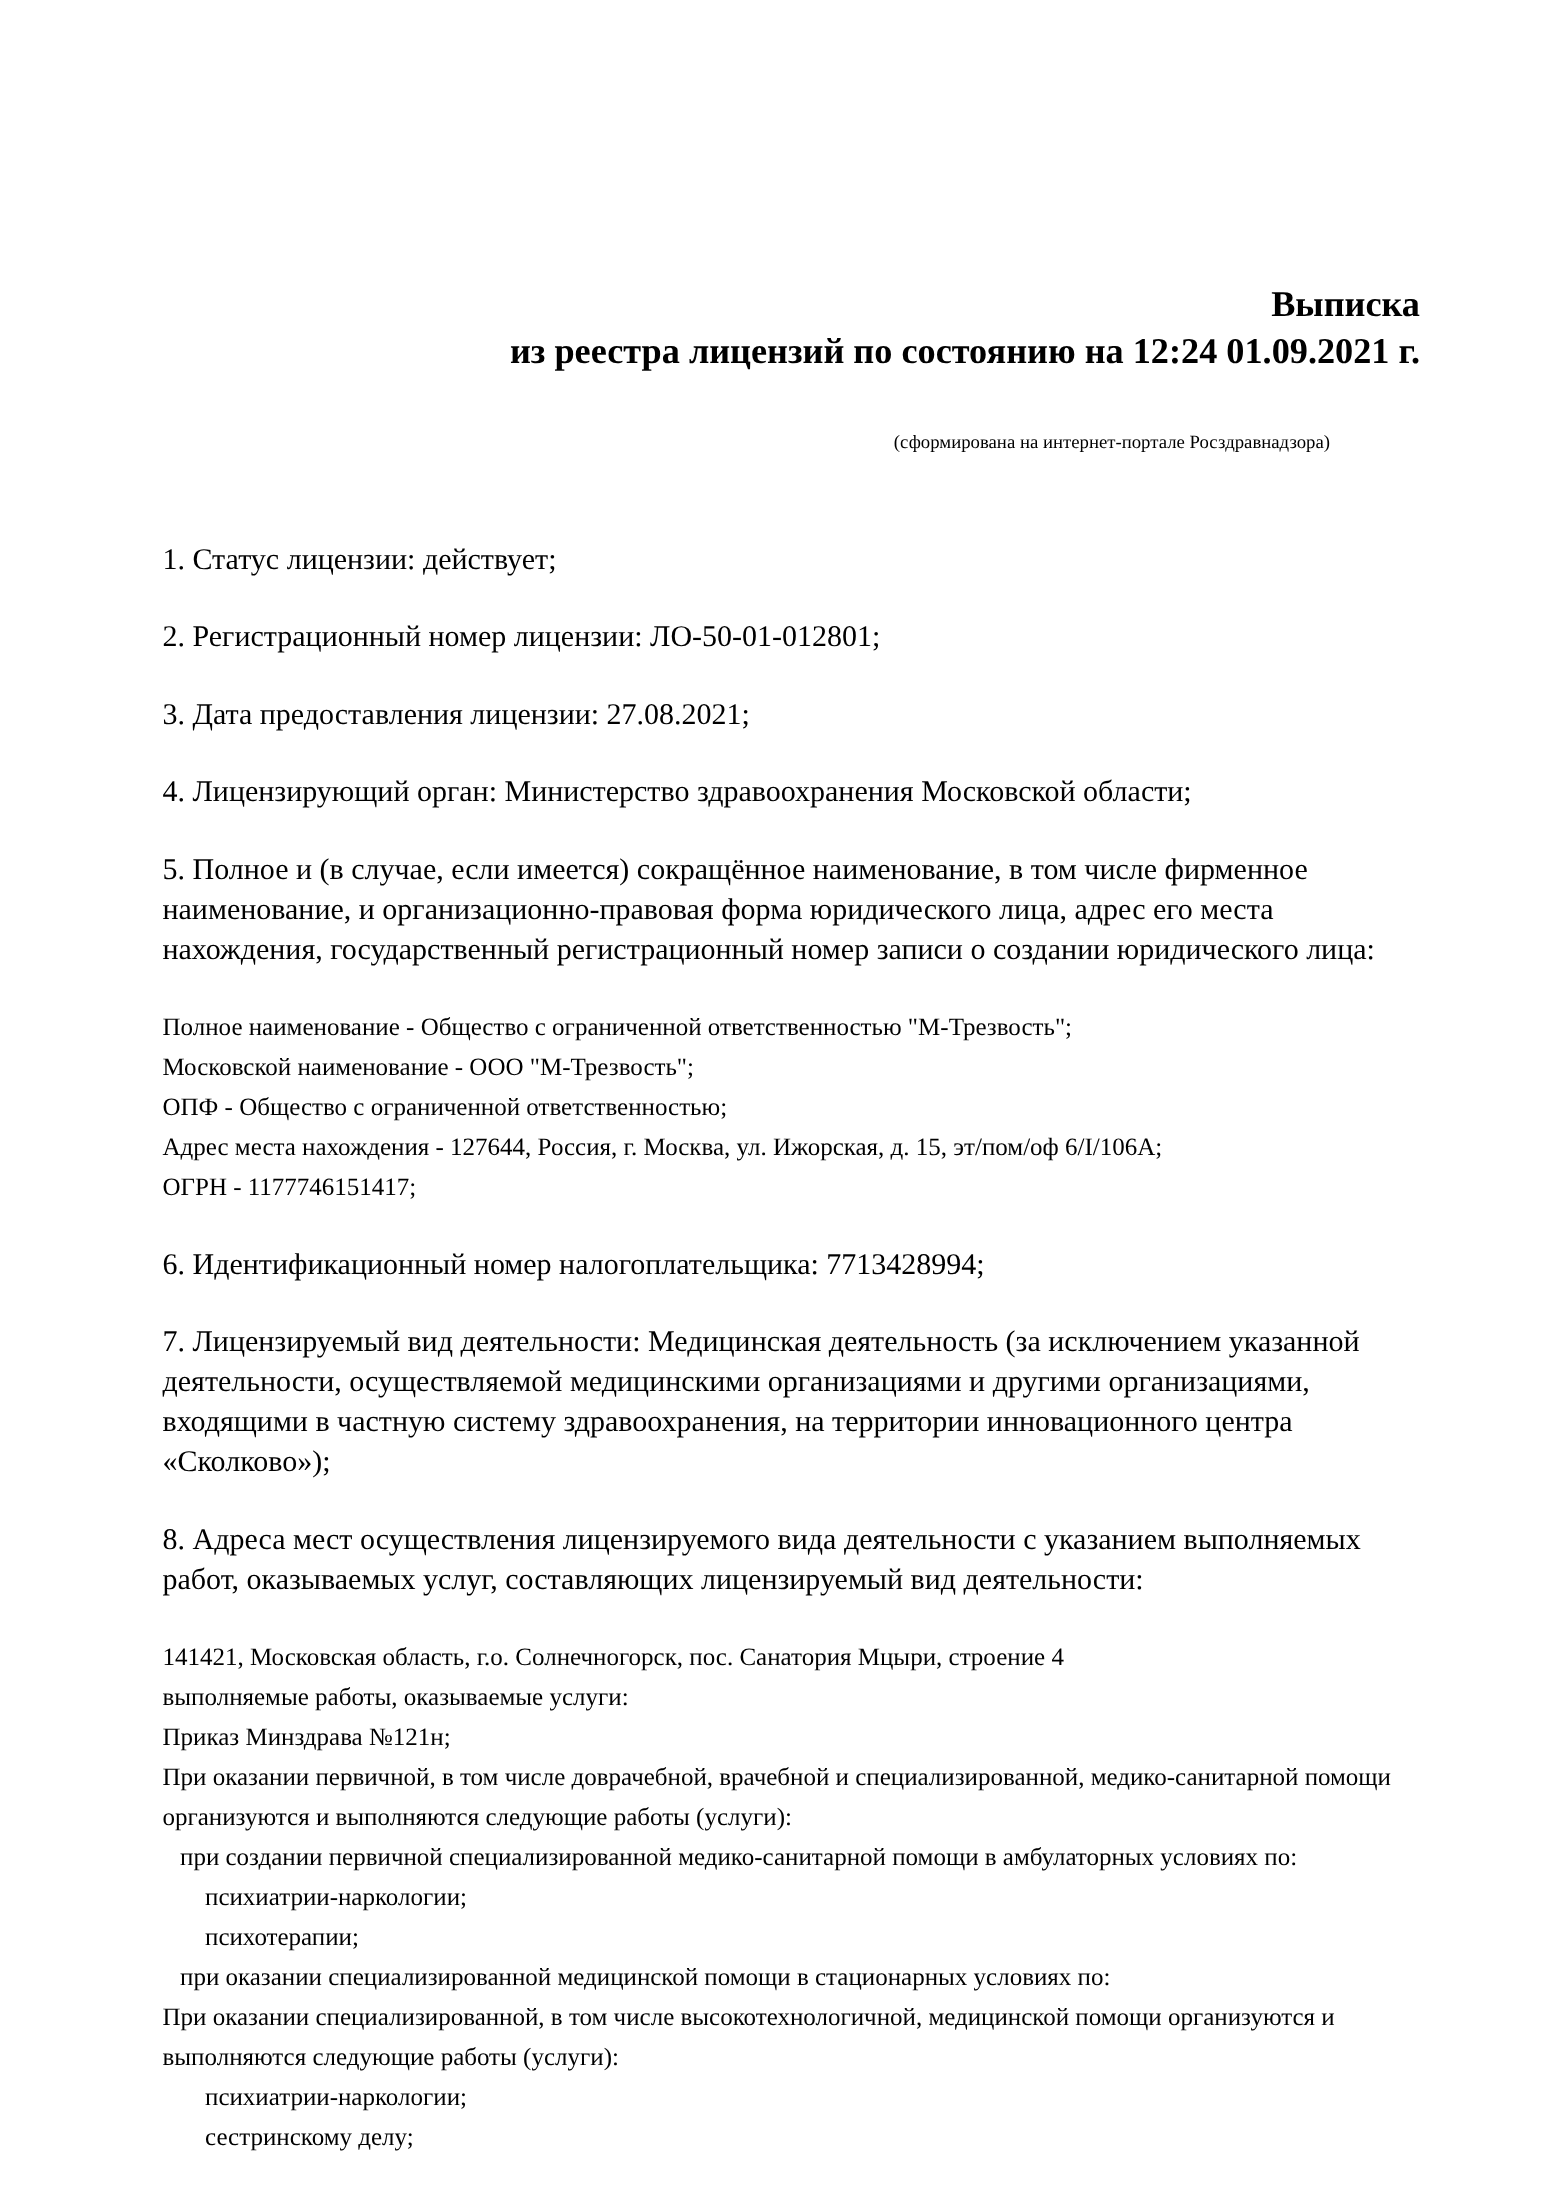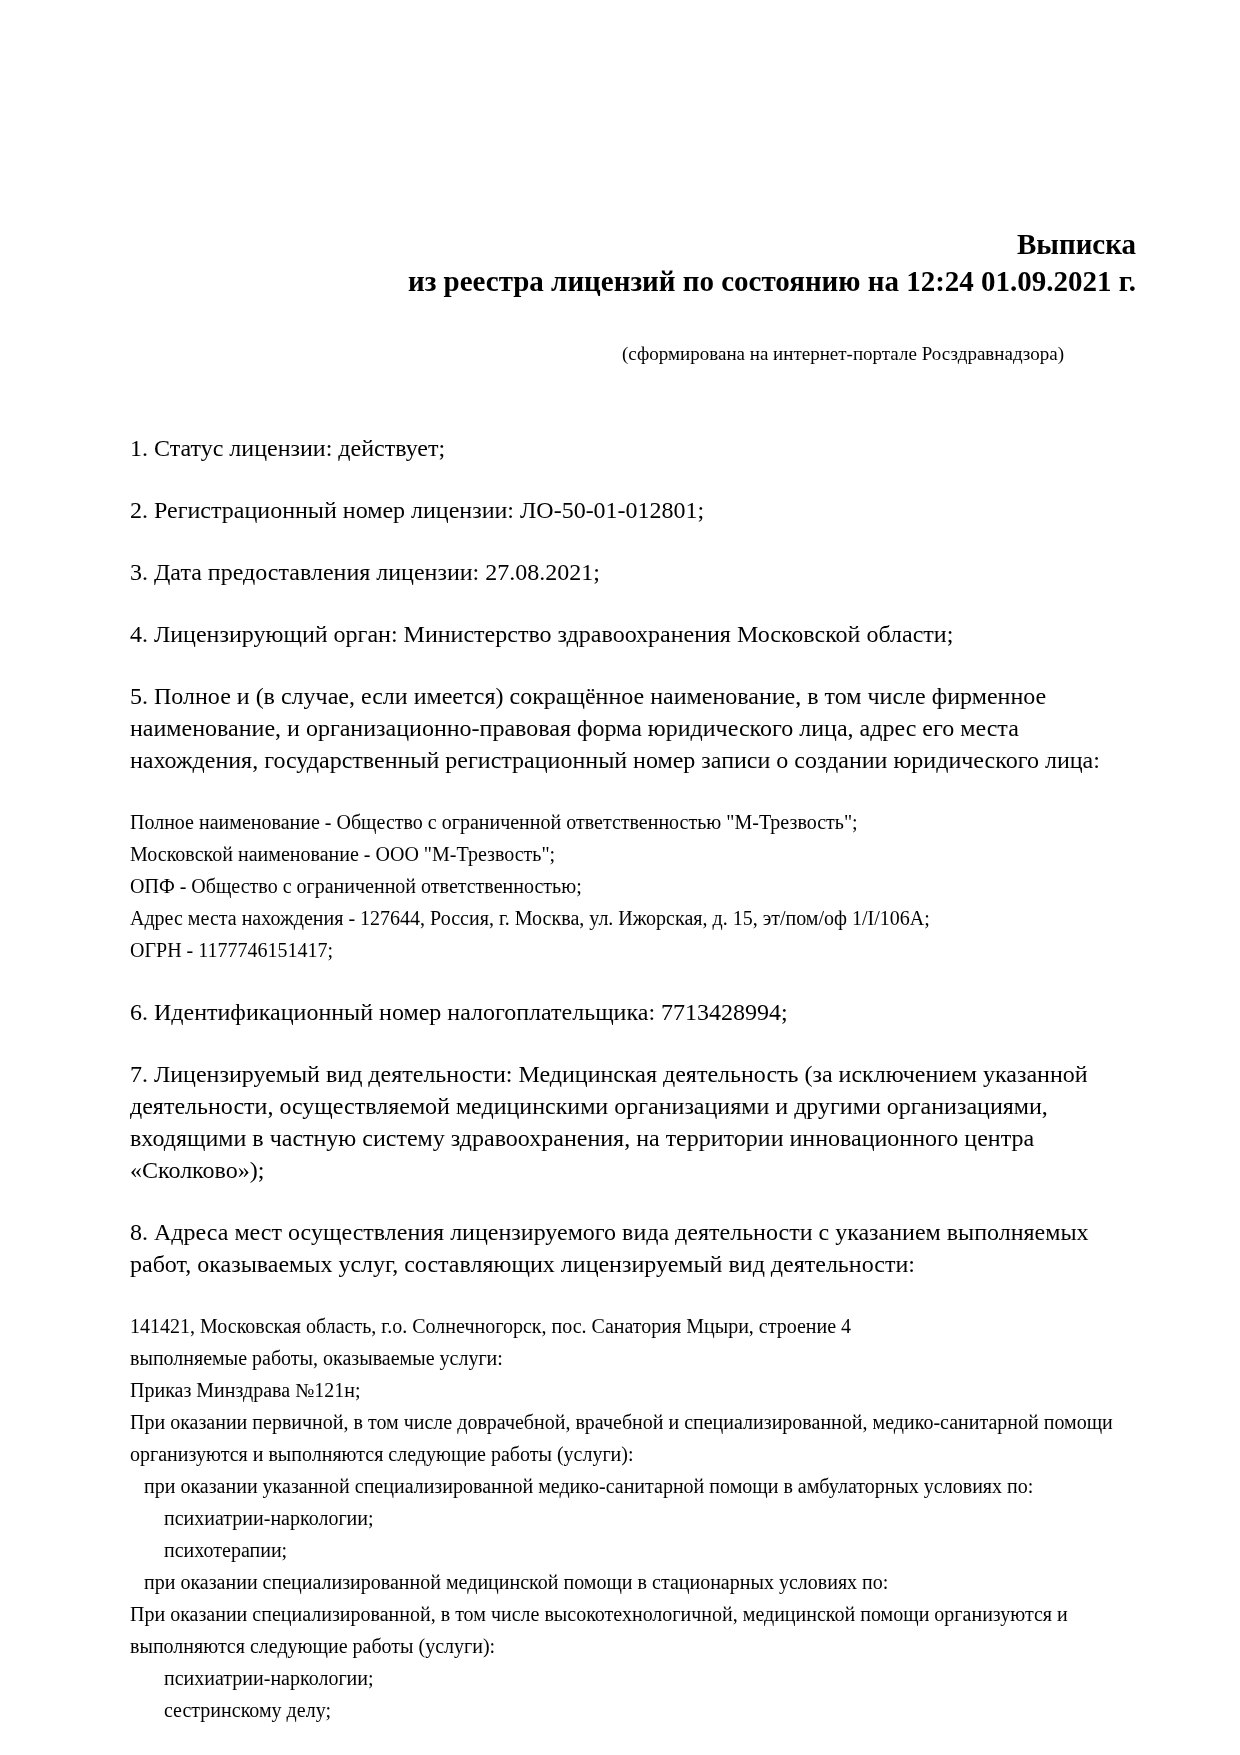--- a/index.html
+++ b/index.html
@@ -20,21 +20,21 @@
     overflow: hidden;
   }
   .doc-title {
     text-align: right;
     font-weight: 700;
     font-size: 29px;
     line-height: 37px;
   }
   .doc-note {
     text-align: right;
-    font-size: 19px;
+    font-size: 15px;
     line-height: 24px;
     padding-right: 72px;
     margin-top: 42px;
     margin-bottom: 66px;
   }
   .para {
     font-size: 24px;
     line-height: 32px;
     margin: 0 0 30px 0;
   }
@@ -63,36 +63,36 @@
   <div class="para">3. Дата предоставления лицензии: 27.08.2021;</div>
 
   <div class="para">4. Лицензирующий орган: Министерство здравоохранения Московской области;</div>
 
   <div class="para">5. Полное и (в случае, если имеется) сокращённое наименование, в том числе фирменное наименование, и организационно-правовая форма юридического лица, адрес его места нахождения, государственный регистрационный номер записи о создании юридического лица:</div>
 
   <div class="para">
     <div class="line">Полное наименование - Общество с ограниченной ответственностью "М-Трезвость";</div>
     <div class="line">Московской наименование - ООО "М-Трезвость";</div>
     <div class="line">ОПФ - Общество с ограниченной ответственностью;</div>
-    <div class="line">Адрес места нахождения - 127644, Россия, г. Москва, ул. Ижорская, д. 15, эт/пом/оф 1/I/106А;</div>
+    <div class="line">Адрес места нахождения - 127644, Россия, г. Москва, ул. Ижорская, д. 15, эт/пом/оф 6/I/106А;</div>
     <div class="line">ОГРН - 1177746151417;</div>
   </div>
 
   <div class="para">6. Идентификационный номер налогоплательщика: 7713428994;</div>
 
   <div class="para">7. Лицензируемый вид деятельности: Медицинская деятельность (за исключением указанной деятельности, осуществляемой медицинскими организациями и другими организациями, входящими в частную систему здравоохранения, на территории инновационного центра «Сколково»);</div>
 
   <div class="para">8. Адреса мест осуществления лицензируемого вида деятельности с указанием выполняемых работ, оказываемых услуг, составляющих лицензируемый вид деятельности:</div>
 
   <div class="para">
     <div class="line">141421, Московская область, г.о. Солнечногорск, пос. Санатория Мцыри, строение 4</div>
     <div class="line">выполняемые работы, оказываемые услуги:</div>
     <div class="line">Приказ Минздрава №121н;</div>
     <div class="line">При оказании первичной, в том числе доврачебной, врачебной и специализированной, медико-санитарной помощи организуются и выполняются следующие работы (услуги):</div>
-    <div class="line ind-first">при оказании указанной специализированной медико-санитарной помощи в амбулаторных условиях по:</div>
+    <div class="line ind-first">при создании первичной специализированной медико-санитарной помощи в амбулаторных условиях по:</div>
     <div class="line ind">психиатрии-наркологии;</div>
     <div class="line ind">психотерапии;</div>
     <div class="line ind-first">при оказании специализированной медицинской помощи в стационарных условиях по:</div>
     <div class="line">При оказании специализированной, в том числе высокотехнологичной, медицинской помощи организуются и выполняются следующие работы (услуги):</div>
     <div class="line ind">психиатрии-наркологии;</div>
     <div class="line ind">сестринскому делу;</div>
   </div>
 
 </div>
 

